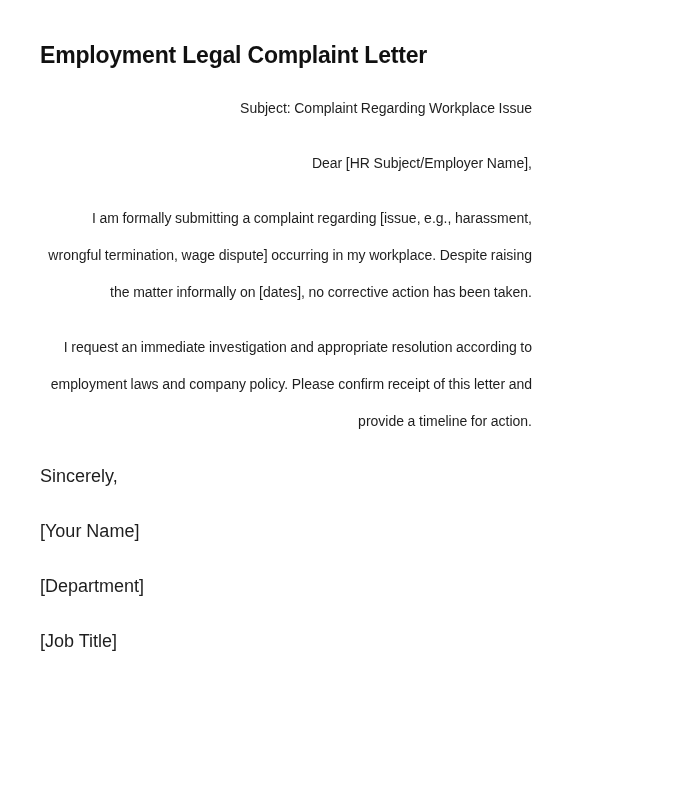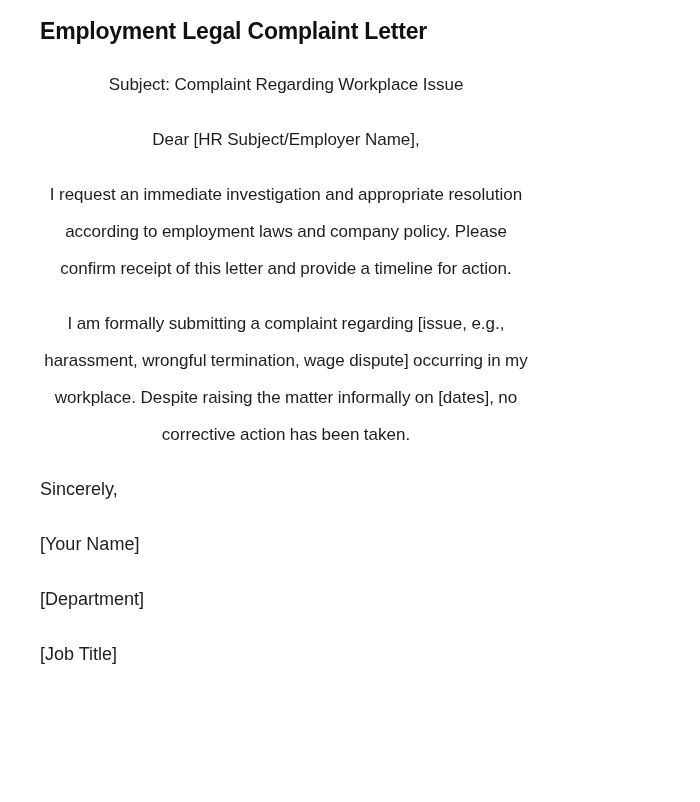--- a/index.html
+++ b/index.html
@@ -10,60 +10,60 @@
     width: 700px;
     height: 802px;
     background: #ffffff;
     font-family: "Liberation Sans", sans-serif;
     color: #1a1a1a;
     overflow: hidden;
   }
   .letter {
     box-sizing: border-box;
     width: 592px;
-    padding: 16px 60px 0 40px;
+    padding: 40px 60px 0 40px;
   }
   .letter-title {
     font-size: 23px;
     font-weight: bold;
     line-height: 30px;
     letter-spacing: -0.2px;
     color: #111111;
     margin: 0 0 20px 0;
   }
   .letter-block {
-    font-size: 17px;
+    font-size: 14px;
     line-height: 37px;
     color: #1e1e1e;
     margin: 0 0 18px 0;
     max-width: 600px;
-    text-align: center;
+    text-align: right;
     word-spacing: -0.3px;
   }
   .sig-line {
     font-size: 18px;
     line-height: 37px;
     color: #1e1e1e;
     margin: 0 0 18px 0;
   }
 </style>
 </head>
 <body>
 
 <div class="letter">
 
   <h1 class="letter-title">Employment Legal Complaint Letter</h1>
 
   <p class="letter-block">Subject: Complaint Regarding Workplace Issue</p>
 
   <p class="letter-block">Dear [HR Subject/Employer Name],</p>
 
+  <p class="letter-block">I am formally submitting a complaint regarding [issue, e.g., harassment, wrongful termination, wage dispute] occurring in my workplace. Despite raising the matter informally on [dates], no corrective action has been taken.</p>
+
   <p class="letter-block">I request an immediate investigation and appropriate resolution according to employment laws and company policy. Please confirm receipt of this letter and provide a timeline for action.</p>
-
-  <p class="letter-block">I am formally submitting a complaint regarding [issue, e.g., harassment, wrongful termination, wage dispute] occurring in my workplace. Despite raising the matter informally on [dates], no corrective action has been taken.</p>
 
   <p class="sig-line">Sincerely,</p>
 
   <p class="sig-line">[Your Name]</p>
 
   <p class="sig-line">[Department]</p>
 
   <p class="sig-line">[Job Title]</p>
 
 

